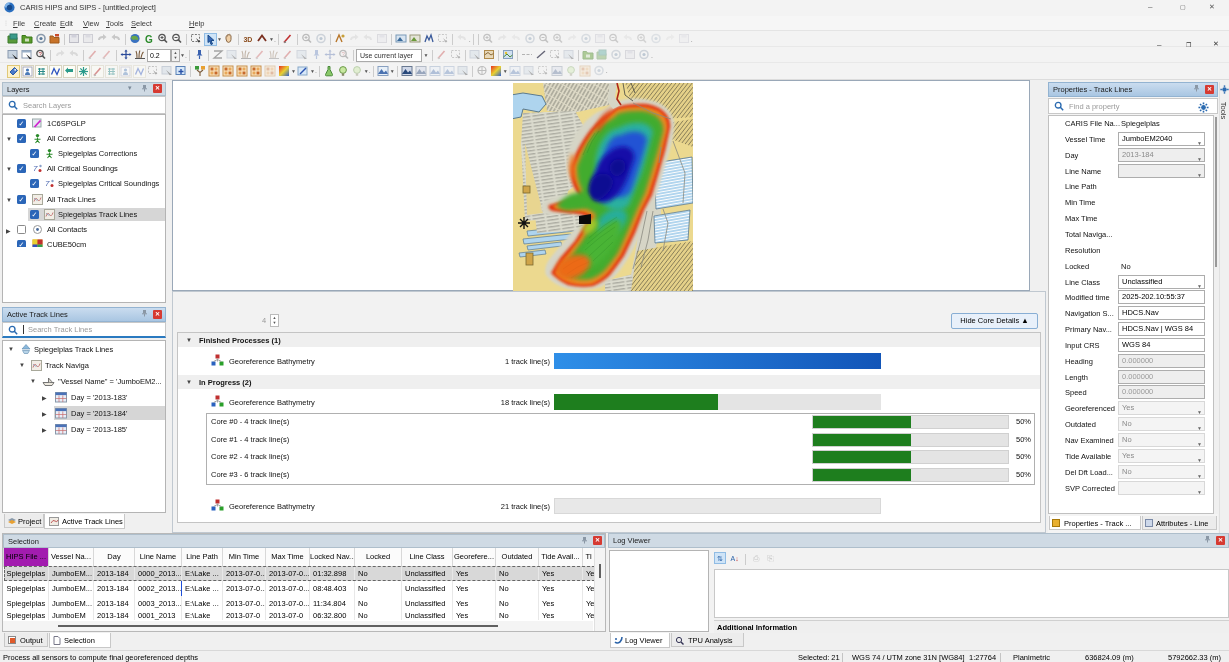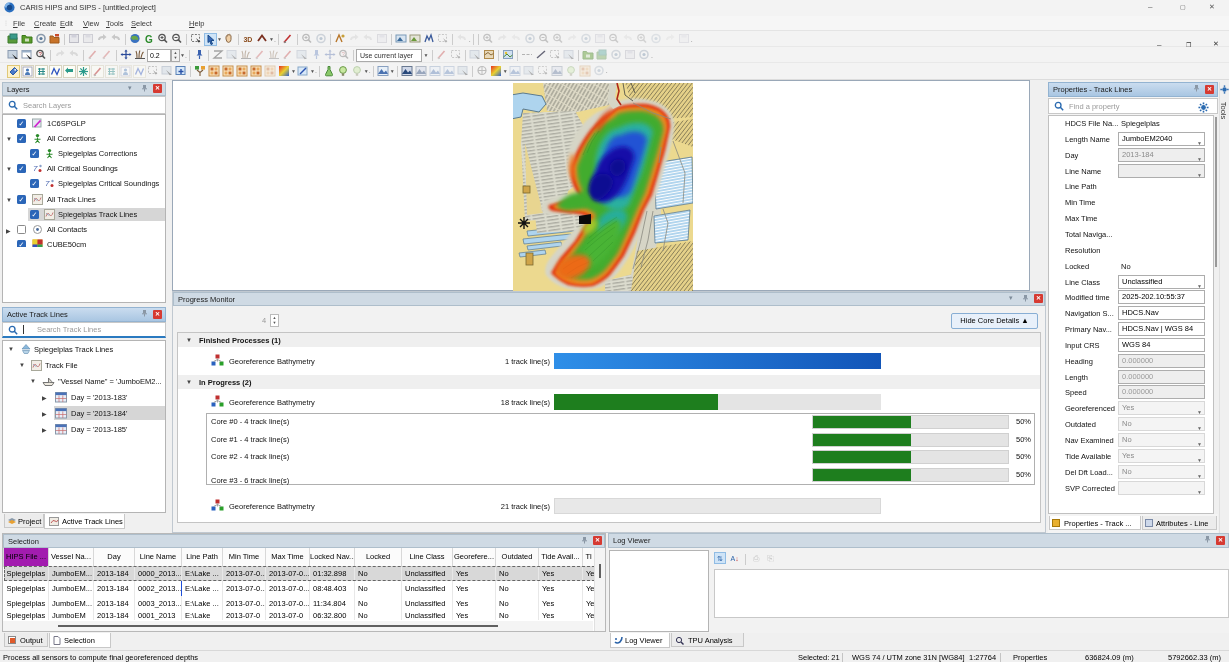--- a/index.html
+++ b/index.html
@@ -548,38 +548,38 @@
           <line x1="3.5" y1="4.8" x2="3.5" y2="7.5" stroke="#8a97a5"></line>
         </svg></span>
   <span class="closebtn abs" style="left:151px;top:3px">✕</span>
  </div>
 </div>
 <div class="searchrow abs" style="left:2px;top:322px;width:164px;height:16px;border-bottom:2px solid #2a7ac0">
   <svg width="10" height="10" style="margin:0 5px 0 5px" viewBox="0 0 12 12">
       <circle cx="5" cy="5" r="3.4" fill="none" stroke="#2a6ab0" stroke-width="1.6"></circle>
       <line x1="7.6" y1="7.6" x2="11" y2="11" stroke="#2a6ab0" stroke-width="1.8"></line>
     </svg>
-  <span style="border-left:1px solid #333;padding-left:13px">Search Track Lines</span>
+  <span style="border-left:1px solid #333;padding-left:4px">Search Track Lines</span>
 </div>
 <div class="white abs" style="left:2px;top:340px;width:164px;height:173px"></div>
 <div id="atltree" class="abs" style="left:2px;top:341px;width:163px;height:171px;overflow:hidden">
     <div class="abs" style="left:52px;top:65px;width:112px;height:14px;background:#d6d6d6"></div>
     <span class="exp" style="left:6px;top:5px">▼</span>
     <span class="ti" style="left:18px;top:3px"><svg width="12" height="11">
         <path d="M6 0.5 L10 5 L2 5 Z" fill="#8ab8dc" stroke="#5a88ac" stroke-width="0.6"></path>
         <path d="M2.5 6.5 L9.5 6.5 L7.8 9.5 L4.2 9.5 Z" fill="#b8d4e8" stroke="#5a88ac" stroke-width="0.6"></path>
       </svg></span>
     <span class="tx" style="left:32px;top:4px;">Spiegelplas Track Lines</span>
     <span class="exp" style="left:17px;top:21px">▼</span>
     <span class="ti" style="left:29px;top:19px"><svg width="11" height="11">
         <rect x="0.5" y="0.5" width="10" height="10" fill="#f2eee6" stroke="#a8a89a"></rect>
         <path d="M2 7.5 Q3.5 2.5 5.5 5.5 T9 3.5" stroke="#c06a6a" fill="none" stroke-width="0.9"></path>
         <path d="M2 4 Q4 7 6 6" stroke="#8a9ab8" fill="none" stroke-width="0.8"></path>
       </svg></span>
-    <span class="tx" style="left:43px;top:20px;">Track File</span>
+    <span class="tx" style="left:43px;top:20px;">Track Naviga</span>
     <span class="exp" style="left:28px;top:37px">▼</span>
     <span class="ti" style="left:40px;top:35px"><svg width="13" height="11">
         <path d="M1 6.5 L12 6.5 L10 9.5 L3 9.5 Z" fill="#ece8de" stroke="#555" stroke-width="0.8"></path>
         <path d="M6.5 6.5 L6.5 2 L10 5.8" fill="#dcd8ce" stroke="#555" stroke-width="0.8"></path>
       </svg></span>
     <span class="tx" style="left:56px;top:36px;">"Vessel Name" = 'JumboEM2...</span>
     <span class="exp" style="left:40px;top:53px">▶</span>
     <span class="ti" style="left:53px;top:51px"><svg width="12" height="11">
         <rect x="0.5" y="0.5" width="11" height="9.5" fill="#e8eef8" stroke="#8899aa"></rect>
         <rect x="0.5" y="0.5" width="11" height="2.6" fill="#4a72b8"></rect>
@@ -749,29 +749,20 @@
   <path d="M134 128 Q128 160 120 186"></path>
         <path d="M140 128 Q136 158 128 184"></path>
 </g>
 <g stroke="#55554a" stroke-width="0.9" fill="none">
   <path d="M110 0 L112 12 L120 18"></path>
         <path d="M118 0 L122 10"></path>
 </g>
 </svg></div>
 
 <div class="abs" style="left:172px;top:291px;width:874px;height:242px;background:#f2f2f2;border:1px solid #c0c8d0">
-  <div class="ptitle" style="width:100%;height:14px">Progress Monitor
-    <span class="dockbtn abs" style="left:836px;top:2px">▾</span>
-    <span class="dockbtn abs" style="left:849px;top:2px"><svg width="7" height="8" viewBox="0 0 7 8">
-          <rect x="2" y="1" width="3" height="3.5" fill="#8a97a5"></rect>
-          <line x1="1" y1="4.8" x2="6" y2="4.8" stroke="#8a97a5"></line>
-          <line x1="3.5" y1="4.8" x2="3.5" y2="7.5" stroke="#8a97a5"></line>
-        </svg></span>
-    <span class="closebtn abs" style="left:861px;top:2px">✕</span>
-  </div>
   <div class="abs" style="left:6px;top:40px;color:#222">Number of cores (max 16):</div>
   <div class="abs" style="left:89px;top:24px;color:#999">4</div>
   <div class="abs" style="left:97px;top:22px;width:9px;height:13px;background:#fff;border:1px solid #bbb;font-size:4px;color:#555;text-align:center;line-height:5px">▲<br>▼</div>
   <div class="abs" style="left:778px;top:21px;width:87px;height:16px;background:#e8f0fa;border:1px solid #88aed4;border-radius:2px;text-align:center;line-height:14px">Hide Core Details ▲</div>
   <div class="abs" style="left:4px;top:40px;width:864px;height:191px;background:#fff;border:1px solid #c4c4c4"></div>
   <div id="pmbody">
       <div class="abs" style="left:5px;top:41px;width:862px;height:14px;background:#efefef"></div>
       <span class="exp" style="left:13px;top:45px">▼</span>
       <span class="tx" style="left:26px;top:44px;font-weight:bold">Finished Processes (1)</span>
       <span class="abs" style="left:38px;top:62px"><svg width="13" height="12">
@@ -806,21 +797,21 @@
       <span class="tx" style="left:38px;top:143px;">Core #1 - 4 track line(s)</span>
       <div class="abs" style="left:639px;top:141px;width:197px;height:14px;background:#e4e4e4;border:1px solid #d0d0d0">
         <div style="width:50%;height:100%;background:#1e7e1e"></div>
       </div>
       <span class="tx" style="left:843px;top:143px;">50%</span>
       <span class="tx" style="left:38px;top:160px;">Core #2 - 4 track line(s)</span>
       <div class="abs" style="left:639px;top:158px;width:197px;height:14px;background:#e4e4e4;border:1px solid #d0d0d0">
         <div style="width:50%;height:100%;background:#1e7e1e"></div>
       </div>
       <span class="tx" style="left:843px;top:160px;">50%</span>
-      <span class="tx" style="left:38px;top:178px;margin-top:6px;">Core #3 - 6 track line(s)</span>
+      <span class="tx" style="left:38px;top:178px;">Core #3 - 6 track line(s)</span>
       <div class="abs" style="left:639px;top:176px;width:197px;height:14px;background:#e4e4e4;border:1px solid #d0d0d0">
         <div style="width:50%;height:100%;background:#1e7e1e"></div>
       </div>
       <span class="tx" style="left:843px;top:178px;">50%</span>
       <span class="abs" style="left:38px;top:207px"><svg width="13" height="12">
           <rect x="0.5" y="7.5" width="4" height="4" fill="#2a62c0"></rect>
           <rect x="8.5" y="7.5" width="4" height="4" fill="#2aa02a"></rect>
           <rect x="4.5" y="0.5" width="4" height="4" fill="#c03030"></rect>
           <path d="M6.5 4.5 L6.5 7.5 M2.5 7.5 L6.5 5.5 L10.5 7.5" stroke="#999" fill="none" stroke-width="0.9"></path>
         </svg></span>
@@ -854,23 +845,23 @@
           <line x1="9.5" y1="6" x2="11.5" y2="6"></line>
           <line x1="2.2" y1="2.2" x2="3.6" y2="3.6"></line>
           <line x1="8.4" y1="8.4" x2="9.8" y2="9.8"></line>
           <line x1="2.2" y1="9.8" x2="3.6" y2="8.4"></line>
           <line x1="8.4" y1="3.6" x2="9.8" y2="2.2"></line>
         </g>
       </svg>
   </div>
   <div class="white abs" style="left:0;top:33px;width:166px;height:399px;border-color:#c0c0c0"></div>
   <div id="propgrid" class="abs" style="left:0;top:0;width:170px;height:451px">
-      <span class="tx" style="left:17px;top:37px">HDCS File Na...</span>
+      <span class="tx" style="left:17px;top:37px">CARIS File Na...</span>
       <span class="tx" style="left:73px;top:37px">Spiegelplas</span>
-      <span class="tx" style="left:17px;top:53px">Length Name</span>
+      <span class="tx" style="left:17px;top:53px">Vessel Time</span>
       <div class="combo" style="left:70px;top:50px;width:87px">JumboEM2040<span class="ar">▼</span></div>
       <span class="tx" style="left:17px;top:69px">Day</span>
       <div class="combo dis" style="left:70px;top:66px;width:87px">2013-184<span class="ar">▼</span></div>
       <span class="tx" style="left:17px;top:85px">Line Name</span>
       <div class="combo dis" style="left:70px;top:82px;width:87px">
         <span class="ar">▼</span>
       </div>
       <span class="tx" style="left:17px;top:100px">Line Path</span>
       <span class="tx" style="left:17px;top:116px">Min Time</span>
       <span class="tx" style="left:17px;top:132px">Max Time</span>
@@ -1061,20 +1052,21 @@
   </div>
   <div class="white abs" style="left:1px;top:17px;width:100px;height:82px"></div>
   <div class="abs" style="left:106px;top:19px;width:220px;height:14px">
     <span style="display:inline-block;width:12px;height:12px;background:#cfe4f7;border:1px solid #90bce4;font-size:7px;text-align:center;line-height:11px;color:#2a62a8">⇅</span>
     <span style="display:inline-block;width:13px;height:12px;font-size:7px;text-align:center;line-height:12px"><span style="color:#2a62a8">A</span><span style="color:#c03030">↓</span></span>
     <span class="sep"></span>
     <span style="display:inline-block;width:12px;height:12px;font-size:8px;text-align:center;line-height:12px;color:#c4c4c4">⎙</span>
     <span style="display:inline-block;width:12px;height:12px;font-size:8px;text-align:center;line-height:12px;color:#c4c4c4">⎘</span>
   </div>
   <div class="white abs" style="left:106px;top:36px;width:515px;height:49px;border-color:#c8c8c8"></div>
+  <div class="abs" style="left:106px;top:87px;width:515px;height:13px;background:#efefef;border-top:1px solid #d0d0d0;font-weight:bold;padding:2px 0 0 3px">Additional Information</div>
 </div>
 <div class="abs" style="left:608px;top:633px;width:620px;height:16px">
   <span class="tab on" style="left:2px;top:0;width:60px;height:15px"></span>
   <svg class="abs" style="left:6px;top:3px" width="9" height="9">
       <path d="M1 6 Q3 8 6 6 Q8 4 8 1" stroke="#2a62a8" stroke-width="1.6" fill="none"></path>
       <circle cx="2" cy="3" r="1" fill="#2a62a8"></circle>
     </svg>
   <span class="abs" style="left:17px;top:3px">Log Viewer</span>
   <span class="tab" style="left:63px;top:0;width:73px"></span>
   <svg class="abs" style="left:67px;top:3px" width="9" height="9">
@@ -1084,16 +1076,16 @@
   <span class="abs" style="left:80px;top:3px">TPU Analysis</span>
 </div>
 
 <div class="abs" style="left:0;top:650px;width:1229px;height:12px;background:#f0f0f0;border-top:1px solid #d8d8d8">
   <span class="abs" style="left:3px;top:2px">Process all sensors to compute final georeferenced depths</span>
   <span class="abs" style="left:798px;top:2px">Selected: 21</span>
   <span class="statsep" style="left:842px"></span>
   <span class="abs" style="left:852px;top:2px">WGS 74 / UTM zone 31N [WG84]</span>
   <span class="abs" style="left:969px;top:2px">1:27764</span>
   <span class="statsep" style="left:1000px"></span>
-  <span class="abs" style="left:1013px;top:2px">Properties</span>
+  <span class="abs" style="left:1013px;top:2px">Planimetric</span>
   <span class="abs" style="left:1085px;top:2px">636824.09 (m)</span>
   <span class="abs" style="left:1168px;top:2px">5792662.33 (m)</span>
 </div>
 
 </body></html>

